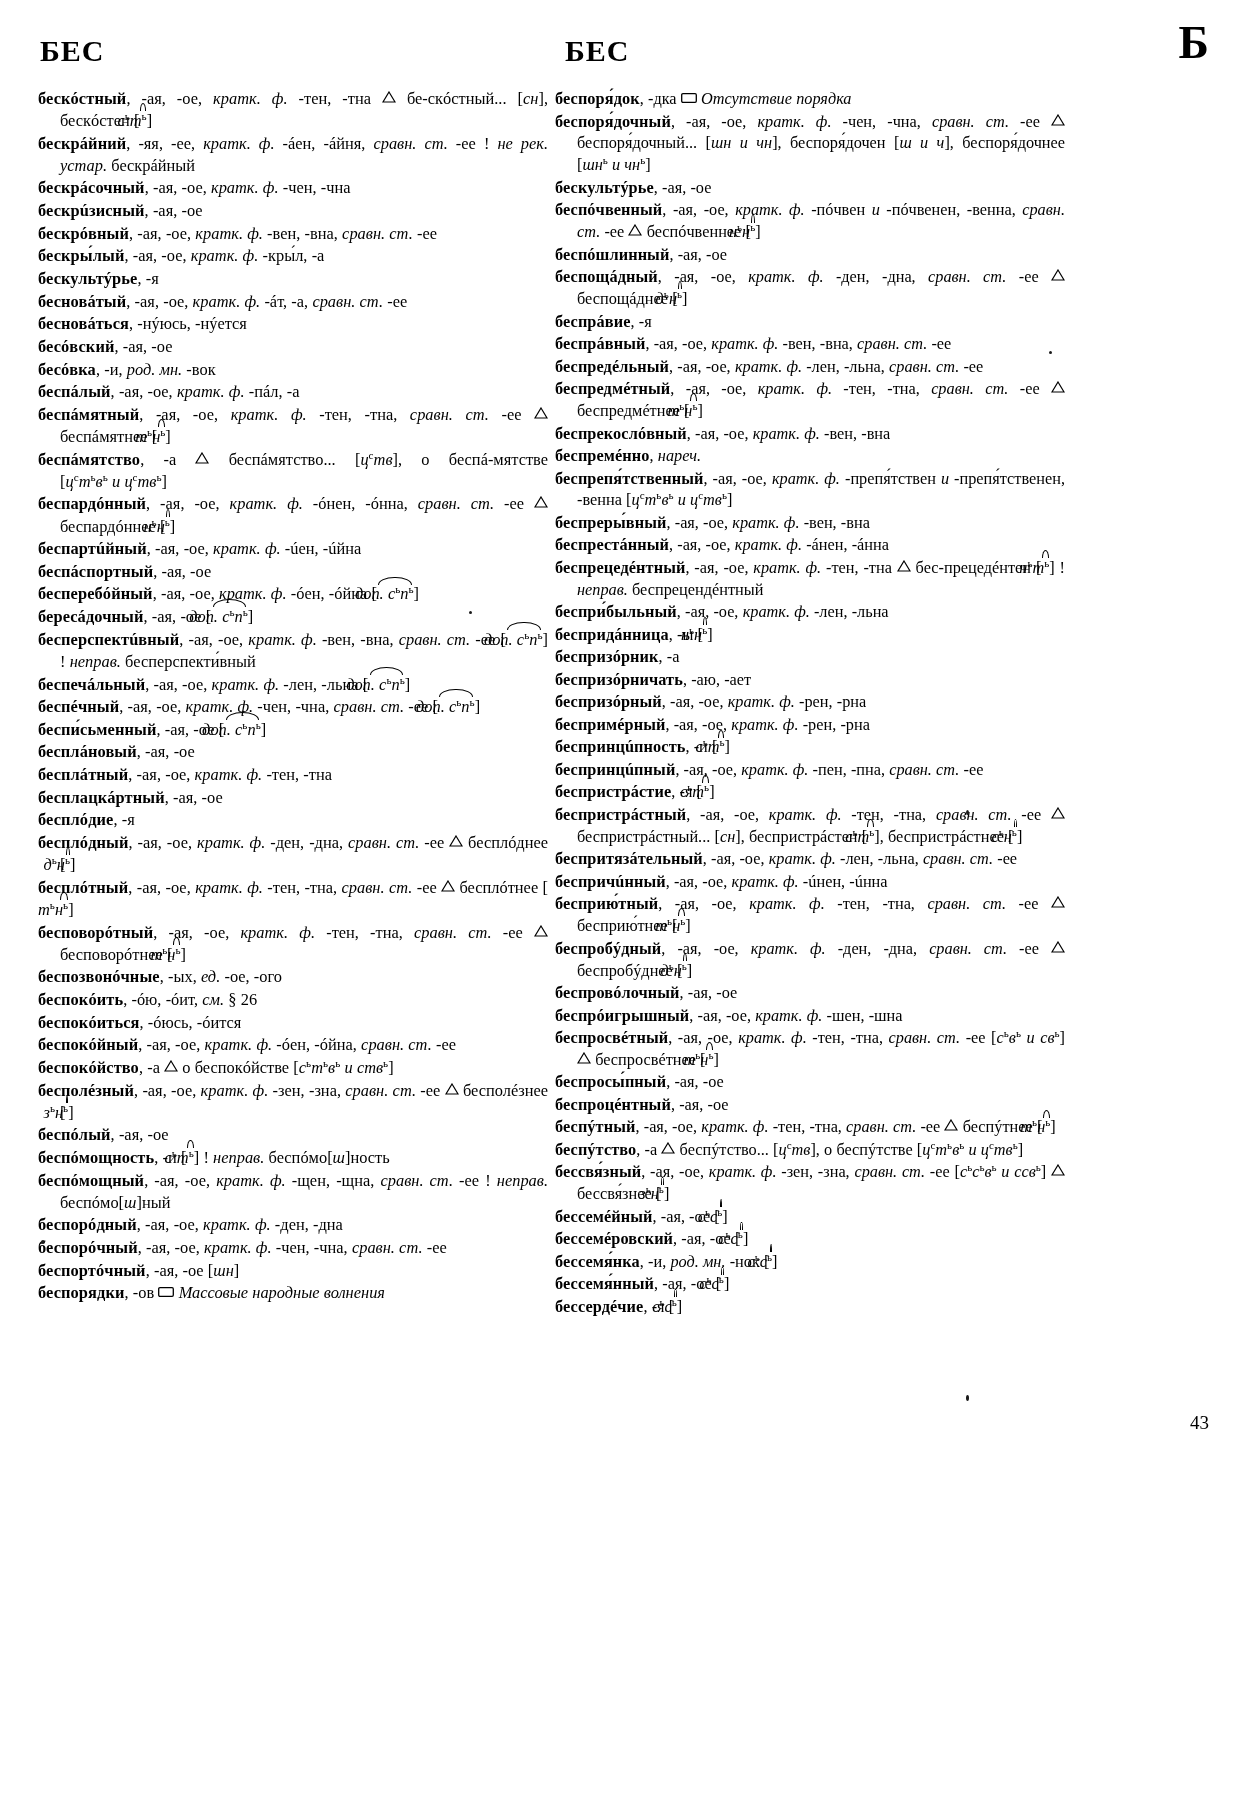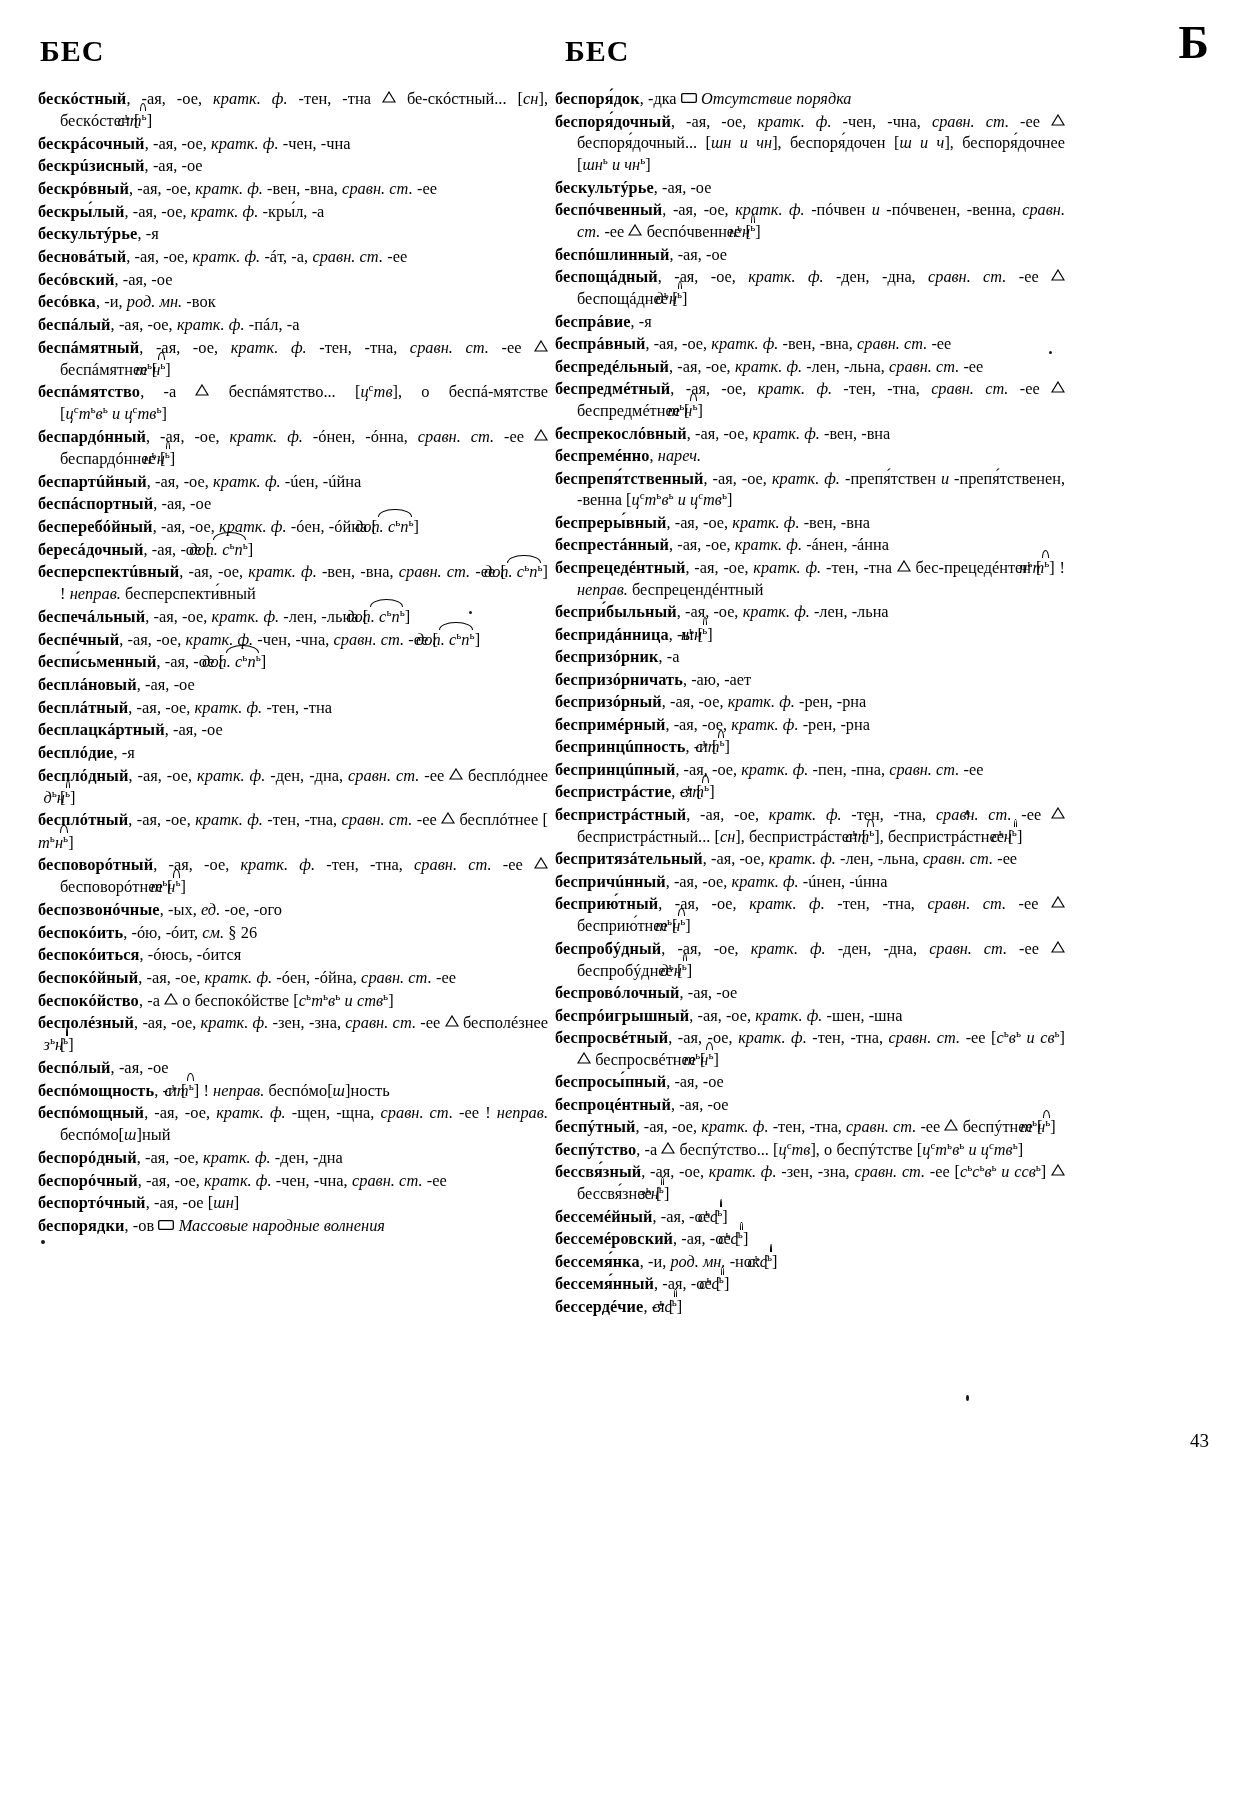--- a/index.html
+++ b/index.html
@@ -106,21 +106,21 @@
   .sym-tri, .sym-rect {
     display: inline-block;
     vertical-align: 1px;
   }
   .sym-tri svg, .sym-rect svg { display: block; }
 
   
   .folio {
     position: absolute;
     right: 44px;
-    bottom: 8px;
+    bottom: 26px;
     font-size: 19px;
     font-family: "Liberation Serif", serif;
   }
 
   
   .speck {
     position: absolute;
     background: #1a1a1a;
     border-radius: 50%;
   }
@@ -132,26 +132,28 @@
 
   <div class="runhead left">БЕС</div>
   <div class="runhead right">БЕС</div>
   <div class="runhead letter">Б</div>
 
   <div class="columns">
     <div class="col left" id="col-left">
         <p class="entry"><span class="hw">бескóстный</span><span>, -ая, -ое, <i>кратк. ф.</i> -тен, -тна <span class="sym-tri"><svg width="14" height="12" viewBox="0 0 14 12">
                 <path d="M7 1 L13 11 L1 11 Z" fill="none" stroke="#000" stroke-width="1.2"></path>
               </svg></span> бе-скóстный... [<span class="ph"><i>сн</i></span>], бескóстен [<span class="tie"><span class="ph"><i>с<sup>ь</sup>т<sup>ь</sup></i></span></span>]</span></p>
+        <p class="entry"><span class="hw">бескрáйний</span><span>, -яя, -ее, <i>кратк. ф.</i> -áен, -áйня, <i>сравн. ст.</i> -ее ! <i>не рек. устар.</i> бескрáйный</span></p>
         <p class="entry"><span class="hw">бескрáсочный</span><span>, -ая, -ое, <i>кратк. ф.</i> -чен, -чна</span></p>
         <p class="entry"><span class="hw">бескрúзисный</span><span>, -ая, -ое</span></p>
         <p class="entry"><span class="hw">бескрóвный</span><span>, -ая, -ое, <i>кратк. ф.</i> -вен, -вна, <i>сравн. ст.</i> -ее</span></p>
         <p class="entry"><span class="hw">бескры́лый</span><span>, -ая, -ое, <i>кратк. ф.</i> -кры́л, -а</span></p>
         <p class="entry"><span class="hw">бескультýрье</span><span>, -я</span></p>
         <p class="entry"><span class="hw">бесновáтый</span><span>, -ая, -ое, <i>кратк. ф.</i> -áт, -а, <i>сравн. ст.</i> -ее</span></p>
+        <p class="entry"><span class="hw">бесновáться</span><span>, -нýюсь, -нýется</span></p>
         <p class="entry"><span class="hw">бесóвский</span><span>, -ая, -ое</span></p>
         <p class="entry"><span class="hw">бесóвка</span><span>, -и, <i>род. мн.</i> -вок</span></p>
         <p class="entry"><span class="hw">беспáлый</span><span>, -ая, -ое, <i>кратк. ф.</i> -пáл, -а</span></p>
         <p class="entry"><span class="hw">беспáмятный</span><span>, -ая, -ое, <i>кратк. ф.</i> -тен, -тна, <i>сравн. ст.</i> -ее <span class="sym-tri"><svg width="14" height="12" viewBox="0 0 14 12">
                 <path d="M7 1 L13 11 L1 11 Z" fill="none" stroke="#000" stroke-width="1.2"></path>
               </svg></span> беспáмятнее [<span class="tie"><span class="ph"><i>т<sup>ь</sup>н<sup>ь</sup></i></span></span>]</span></p>
         <p class="entry"><span class="hw">беспáмятство</span><span>, -а <span class="sym-tri"><svg width="14" height="12" viewBox="0 0 14 12">
                 <path d="M7 1 L13 11 L1 11 Z" fill="none" stroke="#000" stroke-width="1.2"></path>
               </svg></span> беспáмятство... [<span class="ph"><i>ц<sup>с</sup>тв</i></span>], о беспá-мятстве [<span class="ph"><i>ц<sup>с</sup>т<sup>ь</sup>в<sup>ь</sup></i> и <i>ц<sup>с</sup>тв<sup>ь</sup></i></span>]</span></p>
         <p class="entry"><span class="hw">беспардóнный</span><span>, -ая, -ое, <i>кратк. ф.</i> -óнен, -óнна, <i>сравн. ст.</i> -ее <span class="sym-tri"><svg width="14" height="12" viewBox="0 0 14 12">

